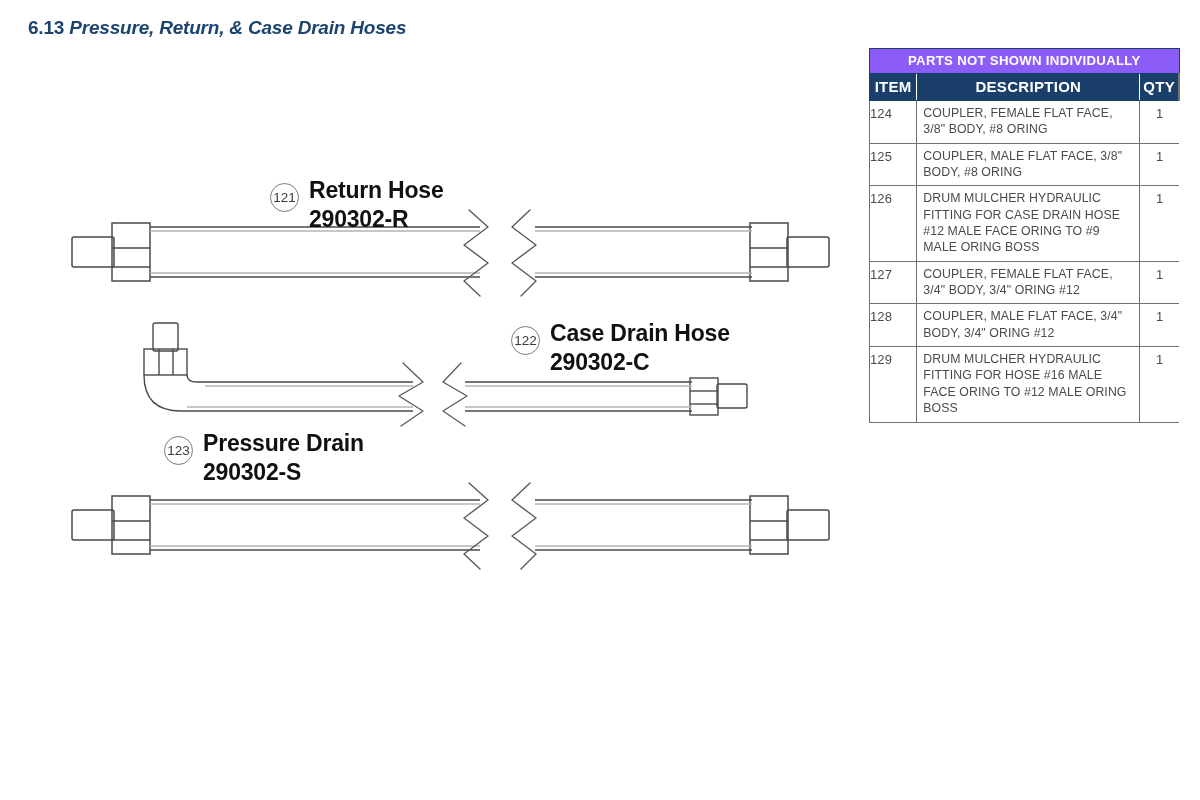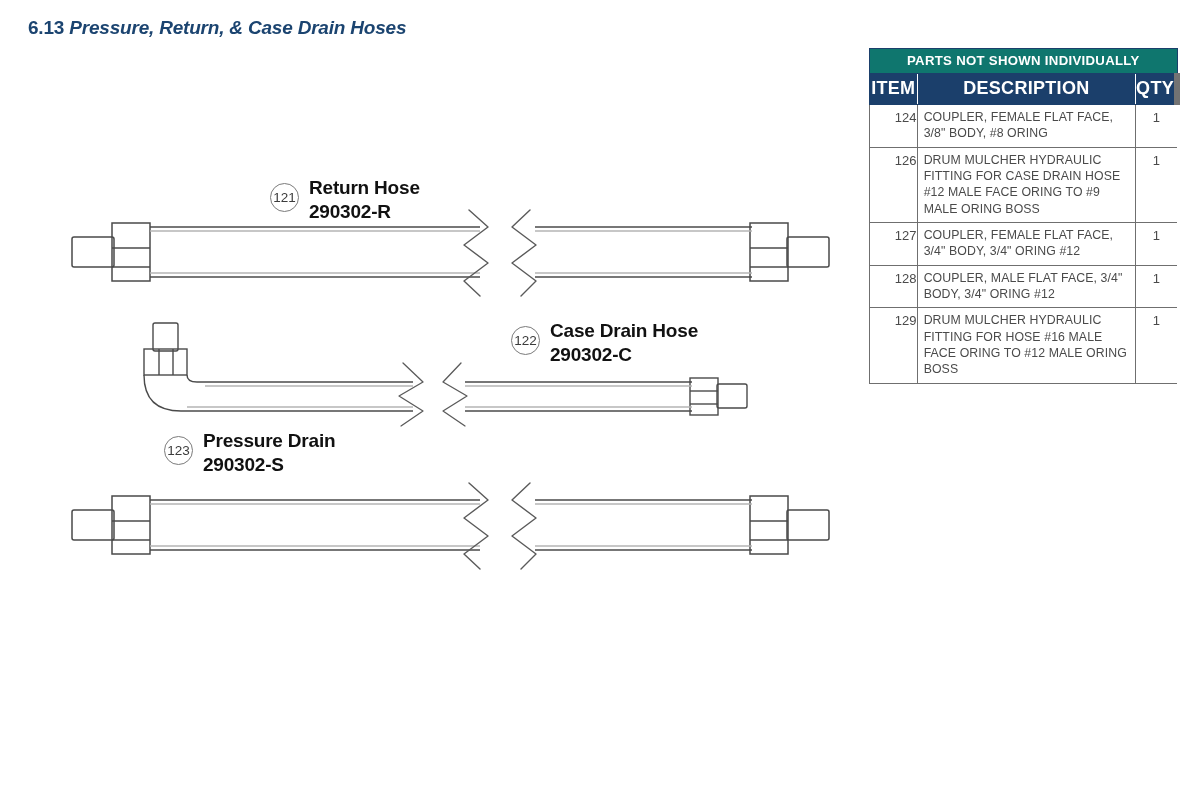--- a/index.html
+++ b/index.html
@@ -60,74 +60,74 @@
     align-items: center;
     justify-content: center;
     flex: 0 0 auto;
     margin-top: 7px;
     box-sizing: border-box;
   }
   .callout-text {
     margin-left: 10px;
     line-height: 1.28;
     font-weight: bold;
-    font-size: 19px;
+    font-size: 23px;
     color: #111111;
     letter-spacing: -0.2px;
   }
   .callout-text .pn {
     display: block;
   }
 
   
   #parts-table {
     position: absolute;
     left: 869px;
     top: 48px;
     width: 311px;
     border-collapse: collapse;
     font-size: 12.3px;
   }
   #parts-table .title-row th {
-    background: #0f766e;
+    background: #8b5cf6;
     color: #ffffff;
     font-size: 13.2px;
     font-weight: bold;
     letter-spacing: 0.3px;
     text-align: center;
     padding: 4px 0 5px 0;
     border: 1px solid #1b3f6b;
   }
   #parts-table .head-row th {
     background: #1b3f6b;
     color: #ffffff;
     font-weight: bold;
-    font-size: 18px;
+    font-size: 15px;
     letter-spacing: 0.3px;
     text-align: center;
     padding: 4px 0 5px 0;
     border-left: 1.5px solid #ffffff;
     border-right: 1.5px solid #ffffff;
     border-top: 1px solid #1b3f6b;
     border-bottom: 1px solid #1b3f6b;
   }
   #parts-table .head-row th:first-child { border-left: 1px solid #1b3f6b; }
-  #parts-table .head-row th:last-child  { border-right: 6px solid #737373; }
+  #parts-table .head-row th:last-child  { border-right: 2px solid #737373; }
 
   #parts-table td {
     border: 1px solid #6f6f6f;
     color: #4a4a4a;
     vertical-align: top;
     padding: 4px 6px 5px 6px;
     line-height: 1.33;
     letter-spacing: 0.1px;
   }
   #parts-table td.c-item {
     width: 47px;
-    text-align: right;
+    text-align: left;
     font-size: 13px;
     padding-left: 0;
     padding-right: 0;
   }
   #parts-table td.c-desc {
     width: 219px;
   }
   #parts-table td.c-qty {
     width: 39px;
     text-align: center;
@@ -283,20 +283,25 @@
       <th>QTY</th>
     </tr>
   </thead>
   <tbody>
     <tr>
       <td class="c-item">124</td>
       <td class="c-desc">COUPLER, FEMALE FLAT FACE, 3/8" BODY, #8 ORING</td>
       <td class="c-qty">1</td>
     </tr>
     <tr>
+      <td class="c-item">125</td>
+      <td class="c-desc">COUPLER, MALE FLAT FACE, 3/8" BODY, #8 ORING</td>
+      <td class="c-qty">1</td>
+    </tr>
+    <tr>
       <td class="c-item">126</td>
       <td class="c-desc">DRUM MULCHER HYDRAULIC FITTING FOR CASE DRAIN HOSE #12 MALE FACE ORING TO #9 MALE ORING BOSS</td>
       <td class="c-qty">1</td>
     </tr>
     <tr>
       <td class="c-item">127</td>
       <td class="c-desc">COUPLER, FEMALE FLAT FACE, 3/4" BODY, 3/4" ORING #12</td>
       <td class="c-qty">1</td>
     </tr>
     <tr>

